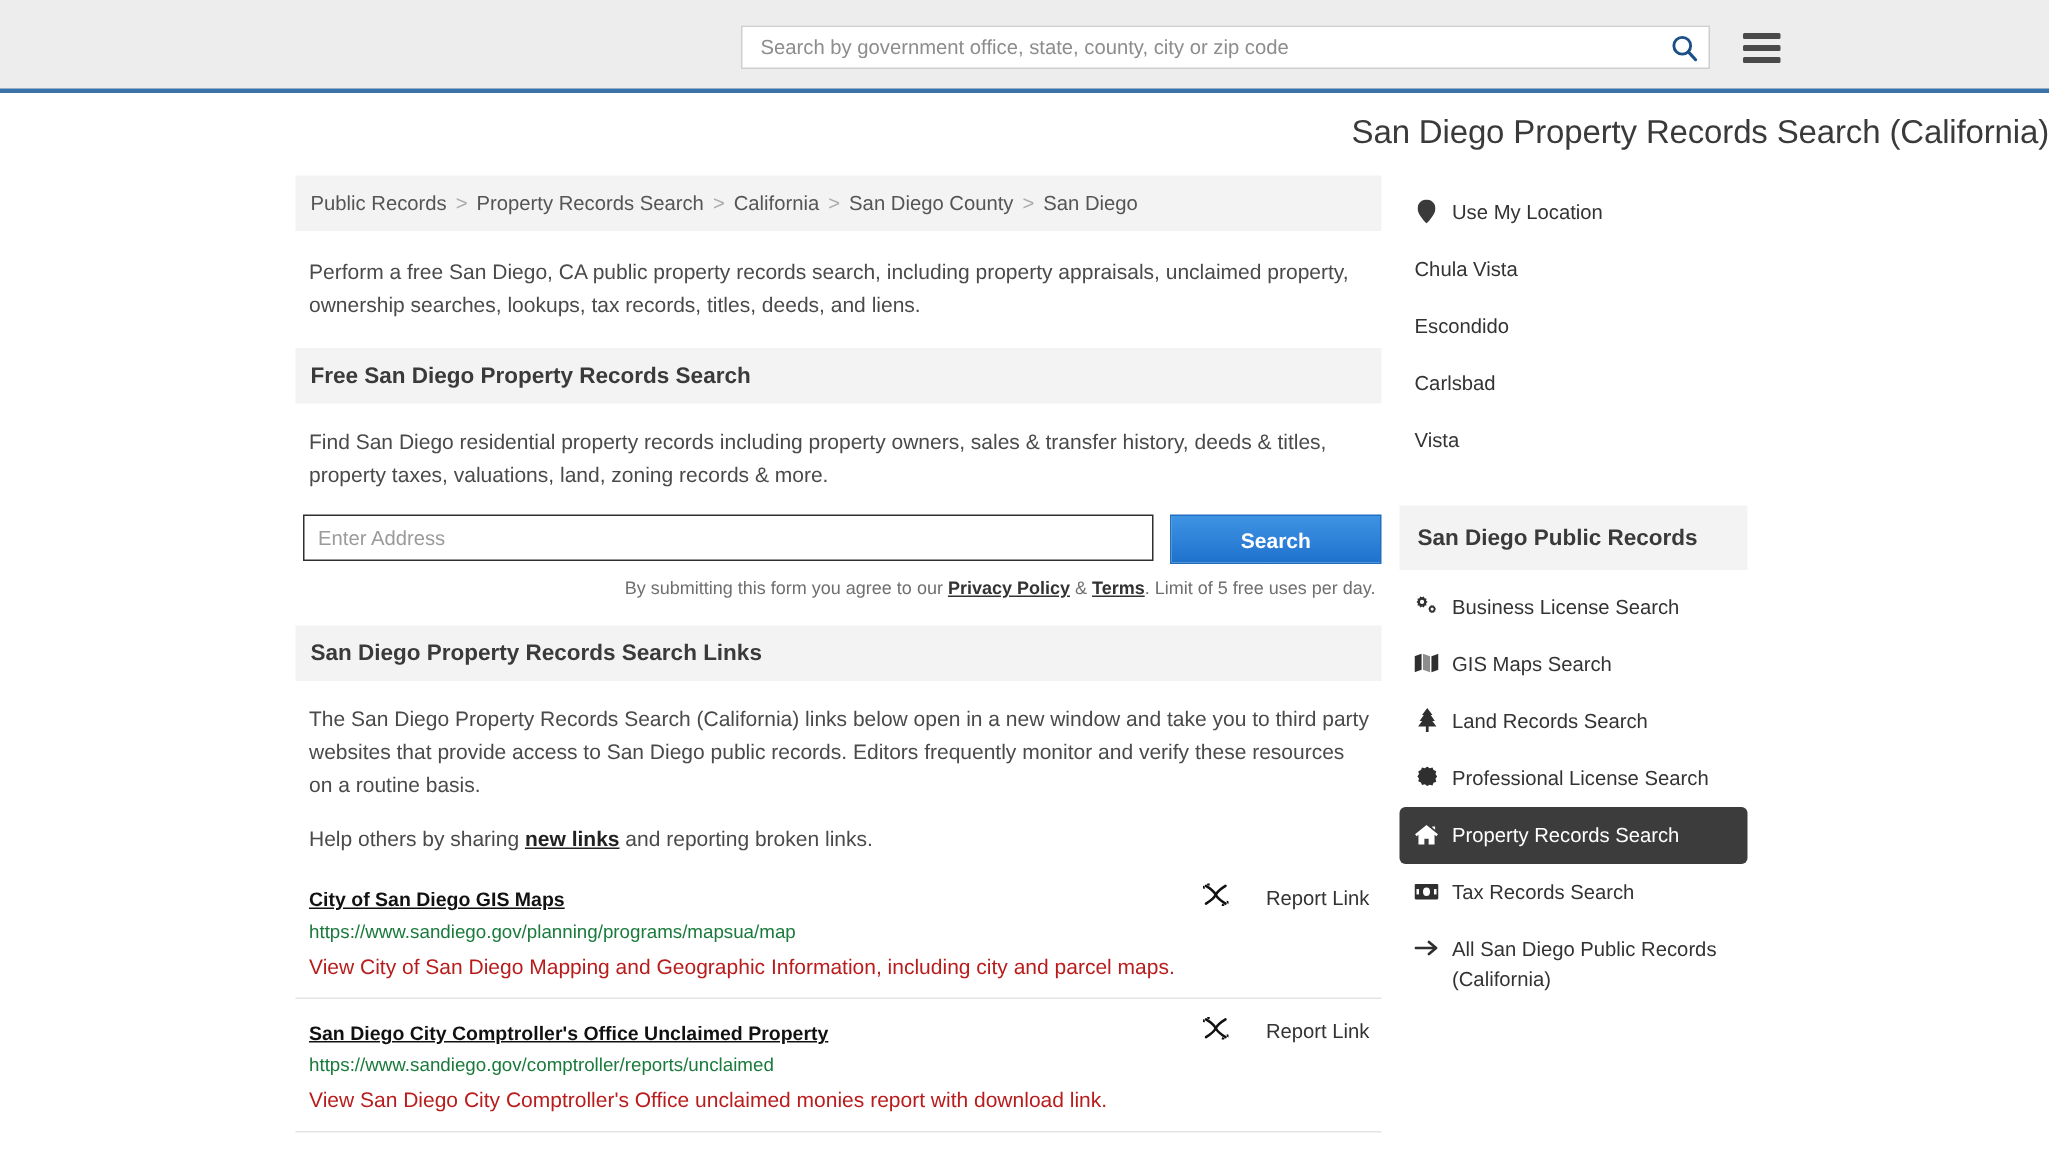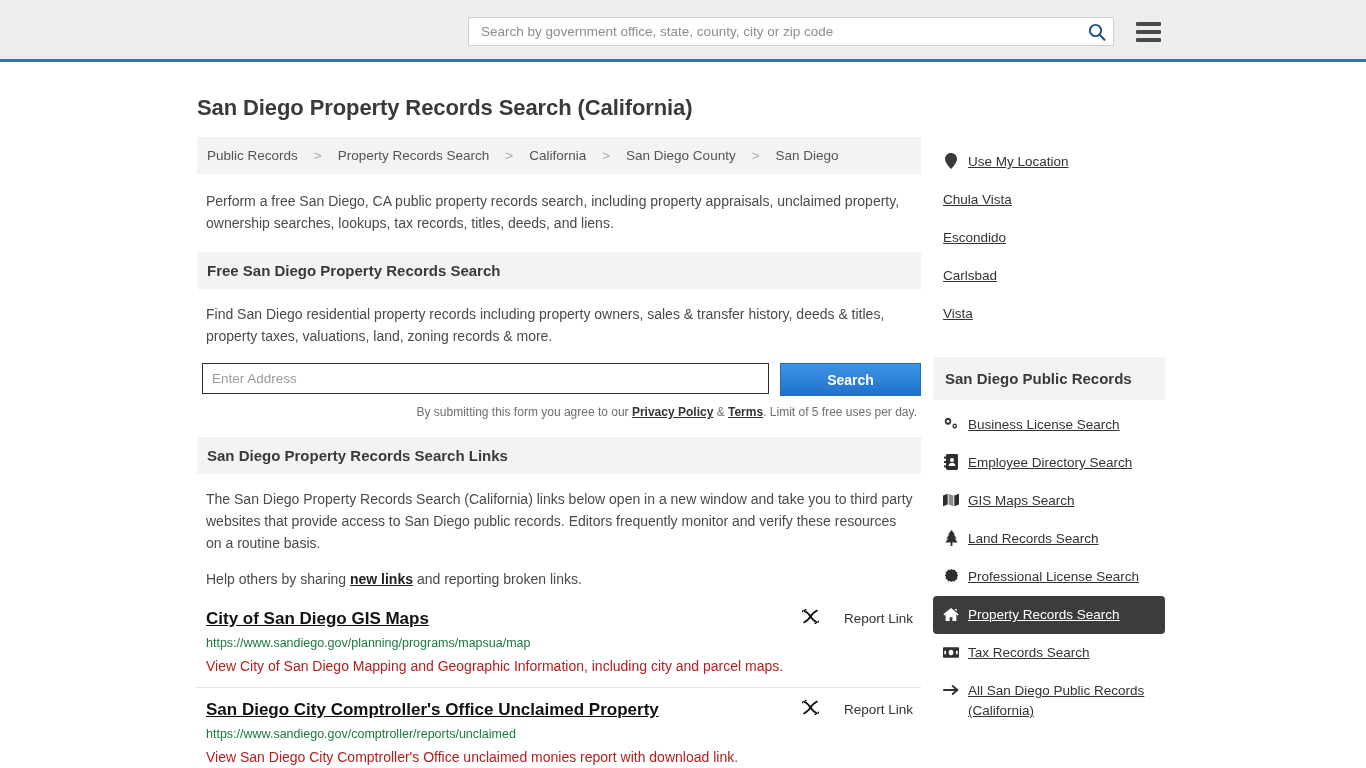--- a/index.html
+++ b/index.html
@@ -40,21 +40,21 @@
     letter-spacing: -0.2px;
     color: #2b2b2b;
     white-space: nowrap;
   }
   .logo-text .b { color: #1463a9; font-weight: bold; }
   .logo-text .w1 { font-weight: normal; }
   .logo-text .org { font-size: 15px; color: #555; }
 
   .search-zone {
     position: absolute;
-    left: 468px;
+    left: 494px;
     top: 17px;
     display: flex;
     align-items: center;
   }
   .search-box {
     width: 646px;
     height: 29px;
     background: #fff;
     border: 1px solid #cfcfcf;
     display: flex;
@@ -87,44 +87,45 @@
     border-radius: 1px;
   }
 
   
   .page {
     width: 1366px;
     padding: 0 0 0 0;
   }
   .page-title {
     font-size: 22px;
-    font-weight: bold;
+    font-weight: normal;
     color: #3a3a3a;
-    margin: 33px 0 0 0;
+    margin: 13px 0 0 0;
     padding-left: 197px;
     letter-spacing: -0.1px;
+    text-align: right;
   }
   .cols {
     display: flex;
     align-items: flex-start;
     padding-left: 197px;
     margin-top: 16px;
   }
   .main-col { width: 724px; flex: 0 0 724px; }
   .side-col { width: 232px; flex: 0 0 232px; margin-left: 12px; }
 
   
   .breadcrumb {
     background: #f3f3f3;
     height: 37px;
     display: flex;
     align-items: center;
     padding: 0 10px;
     font-size: 13.5px;
-    gap: 16px;
+    gap: 6px;
   }
   .breadcrumb a { color: #555; text-decoration: none; }
   .breadcrumb .sep { color: #aaa; }
 
   .intro {
     font-size: 14px;
     line-height: 22px;
     color: #4a4a4a;
     margin: 16px 0 0 0;
     padding: 0 8px 0 9px;
@@ -193,21 +194,21 @@
     padding: 12px 8px 11px 9px;
     border-bottom: 1px solid #e4e4e4;
   }
   .link-item:first-of-type { padding-top: 9px; }
   .link-row {
     display: flex;
     align-items: baseline;
     justify-content: space-between;
   }
   .link-title {
-    font-size: 17px;
+    font-size: 13px;
     font-weight: bold;
     color: #111;
     text-decoration: underline;
     cursor: pointer;
   }
   .report {
     display: flex;
     align-items: center;
     gap: 25px;
     font-size: 13.5px;
@@ -246,21 +247,20 @@
     border-radius: 4px;
   }
   .side-item .ico {
     width: 16px; height: 16px;
     flex: 0 0 16px;
     display: flex; align-items: center; justify-content: center;
     margin-top: 1px;
   }
   .side-item .lbl {
     color: #333;
-    text-decoration: underline;
     cursor: pointer;
     line-height: 20px;
   }
   .side-item.plain { padding-left: 10px; }
   .side-item.active {
     background: #3c3c3c;
   }
   .side-item.active .lbl { color: #fff; }
   .side-item.active .ico svg { fill: #fff; }
   .side-group-2 { margin-top: 24px; }
@@ -412,33 +412,20 @@
               <svg width="16" height="14" viewBox="0 0 16 14" fill="#2f2f2f">
                 <path d="M6.2 0.6l.5 1.2 1.3.3-.3 1.3 1 .9-1 .9.3 1.3-1.3.3-.5 1.2-1.2-.6-1.2.6-.5-1.2-1.3-.3.3-1.3-1-.9 1-.9-.3-1.3 1.3-.3.5-1.2 1.2.6z"></path>
                 <circle cx="5" cy="4.3" r="1.4" fill="#fff"></circle>
                 <path d="M12.6 6.4l.35.85.95.2-.2.95.72.65-.72.65.2.95-.95.2-.35.85-.85-.42-.85.42-.35-.85-.95-.2.2-.95-.72-.65.72-.65-.2-.95.95-.2.35-.85.85.42z"></path>
                 <circle cx="11.75" cy="9.05" r="1.05" fill="#fff"></circle>
               </svg>
             </span>
             <span class="lbl">Business License Search</span>
           </div>
 
-          <div class="side-item">
-            <span class="ico">
-              <svg width="14" height="16" viewBox="0 0 14 16" fill="#2f2f2f">
-                <rect x="2" y="0" width="12" height="16" rx="1.4"></rect>
-                <rect x="0" y="2.6" width="2.6" height="2" fill="#2f2f2f"></rect>
-                <rect x="0" y="7" width="2.6" height="2" fill="#2f2f2f"></rect>
-                <rect x="0" y="11.4" width="2.6" height="2" fill="#2f2f2f"></rect>
-                <circle cx="8" cy="6" r="2" fill="#fff"></circle>
-                <path d="M4.6 12c0-1.9 1.5-3.2 3.4-3.2s3.4 1.3 3.4 3.2z" fill="#fff"></path>
-              </svg>
-            </span>
-            <span class="lbl">Employee Directory Search</span>
-          </div>
 
           <div class="side-item">
             <span class="ico">
               <svg width="17" height="14" viewBox="0 0 17 14" fill="#2f2f2f">
                 <path d="M0 2.2L5 0.4v11.4L0 13.6z"></path>
                 <path d="M6 0.4l5 1.8v11.4l-5-1.8z" opacity="0.55"></path>
                 <path d="M12 2.2l5-1.8v11.4l-5 1.8z"></path>
               </svg>
             </span>
             <span class="lbl">GIS Maps Search</span>

